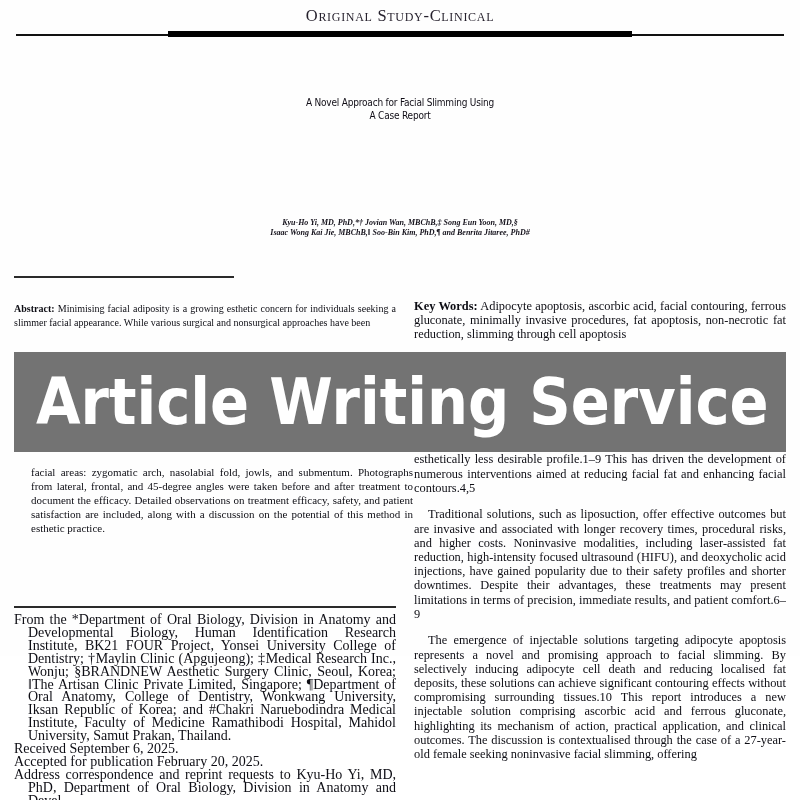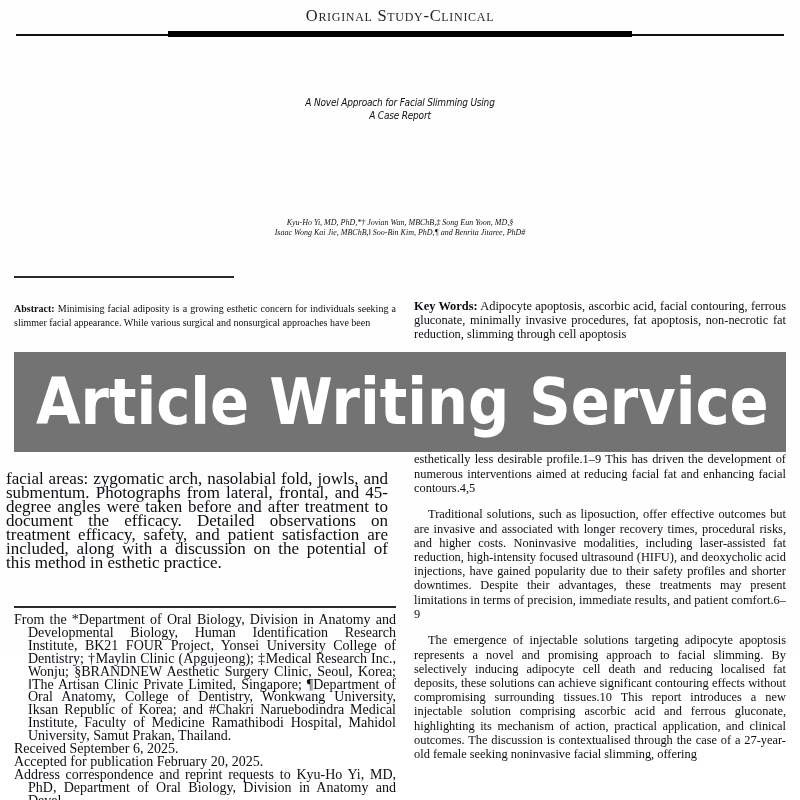--- a/index.html
+++ b/index.html
@@ -60,21 +60,20 @@
     left: 60px;
     top: 96px;
     width: 680px;
     text-align: center;
     font-family: "DejaVu Sans Condensed", "Liberation Sans Narrow", "Liberation Sans", sans-serif;
     font-size: 30px;
     line-height: 40px;
     font-weight: 400;
     letter-spacing: -0.2px;
     color: #100d16;
-    font-style: italic;
   }
   .title .tline { display: block; white-space: nowrap; }
 
   
   .authors {
     position: absolute;
     left: 30px;
     top: 218px;
     width: 740px;
     text-align: center;
@@ -95,22 +94,22 @@
   .rule-foot {
     position: absolute;
     left: 14px; top: 606px;
     width: 382px; height: 1.5px;
     background: #2a2a2a;
   }
   .lead { font-weight: bold; }
 
   .abstract-block { position: absolute; left: 14px; top: 292px; width: 382px;
      font-size: 10px; line-height: 13.95px; text-align: justify; }
-  .abstract-rest  { position: absolute; left: 6px; top: 455px; width: 382px;
-     font-size: 17px; line-height: 13.95px; text-align: justify; }
+  .abstract-rest  { position: absolute; left: 31px; top: 455px; width: 382px;
+     font-size: 11px; line-height: 13.95px; text-align: justify; }
 
   .keywords-block { position: absolute; left: 414px; top: 288px; width: 372px;
      font-size: 12.4px; line-height: 13.95px; text-align: justify; }
 
   .intro-block { position: absolute; left: 414px; top: 440px; width: 372px;
      font-size: 12.4px; line-height: 14.2px; text-align: justify; }
   .intro-block p + p { text-indent: 14px; }
 
   
   .footnotes {
@@ -155,21 +154,21 @@
 
   <div class="running-head">Original Study-Clinical</div>
   <div class="rule-top-thin"></div>
   <div class="rule-top-thick"></div>
 
   <div class="title" style="font-size: 10px; line-height: 13.3px;">
     <span class="tline">A Novel Approach for Facial Slimming Using</span>
     <span class="tline">A Case Report</span>
   </div>
 
-  <div class="authors" style="font-size: 8px; line-height: 10.48px;">
+  <div class="authors" style="font-size: 8px; line-height: 10.48px; font-weight: bold;">
     <span class="aline">Kyu-Ho Yi, MD, PhD,*† Jovian Wan, MBChB,‡ Song Eun Yoon, MD,§</span>
     <span class="aline">Isaac Wong Kai Jie, MBChB,‖ Soo-Bin Kim, PhD,¶ and Benrita Jitaree, PhD#</span>
   </div>
 
   <div class="rule-abs"></div>
   <div class="rule-foot"></div>
 
   <div class="abstract-block">
     <p><span class="lead">Abstract:</span> <span>Minimising facial adiposity is a growing esthetic concern for individuals seeking a slimmer facial appearance. While various surgical and nonsurgical approaches have been</span></p>
   </div>

